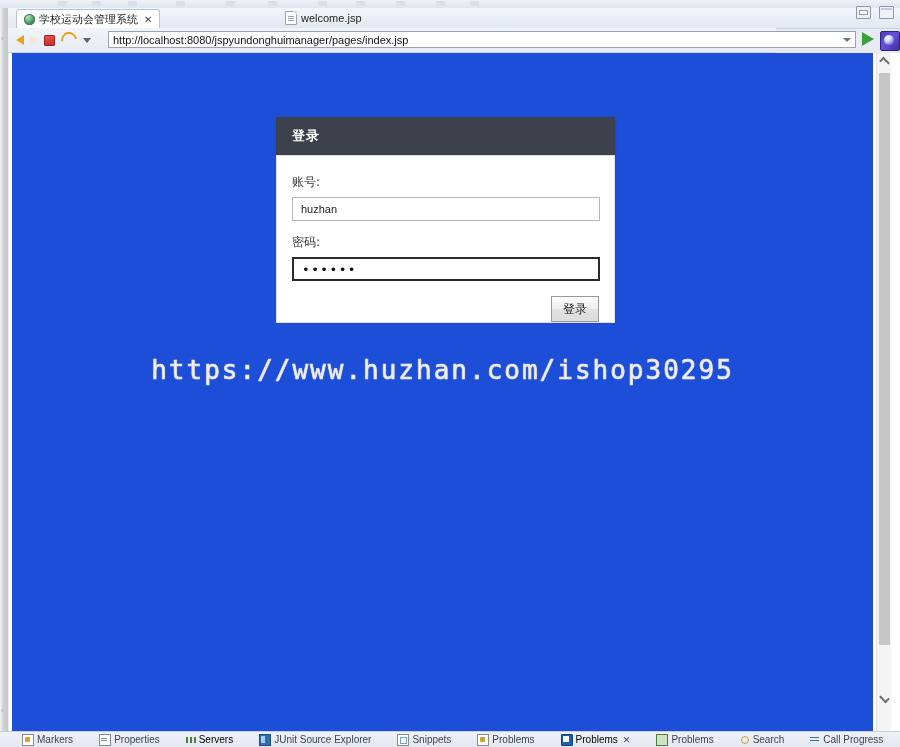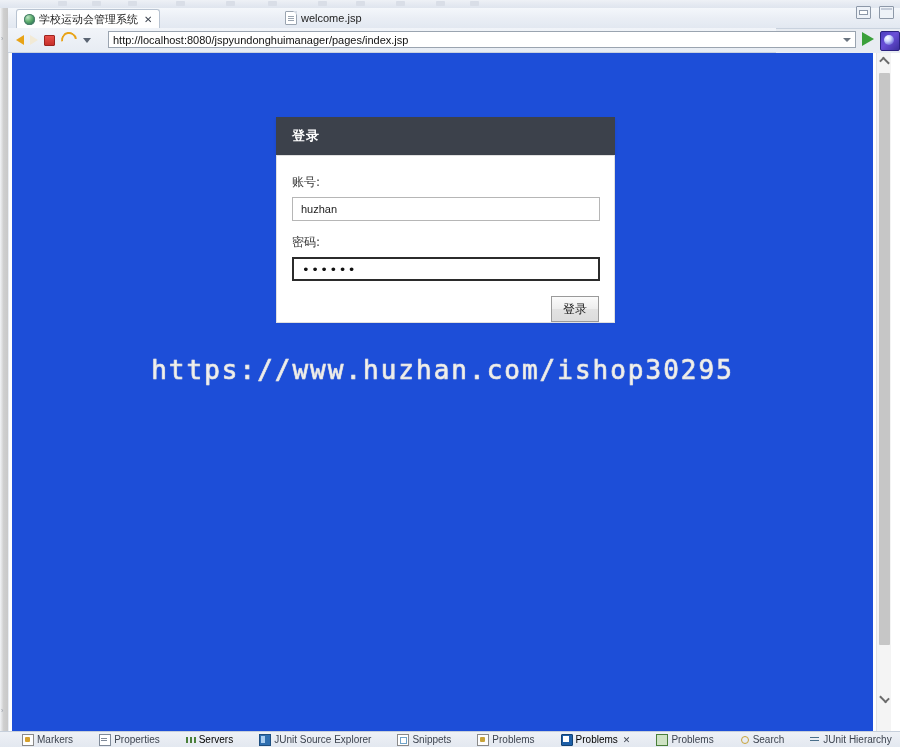--- a/index.html
+++ b/index.html
@@ -668,21 +668,21 @@
       <span>Problems</span>
     </div>
 
     <div class="bview">
       <span class="bic bic-search"></span>
       <span>Search</span>
     </div>
 
     <div class="bview">
       <span class="bic bic-call"></span>
-      <span>JUnit Hierarchy</span>
+      <span>Call Progress</span>
     </div>
 
     <div class="bview">
       <span class="bic bic-junit"></span>
       <span>JUnit</span>
     </div>
 
   </div>
 
 </div>

